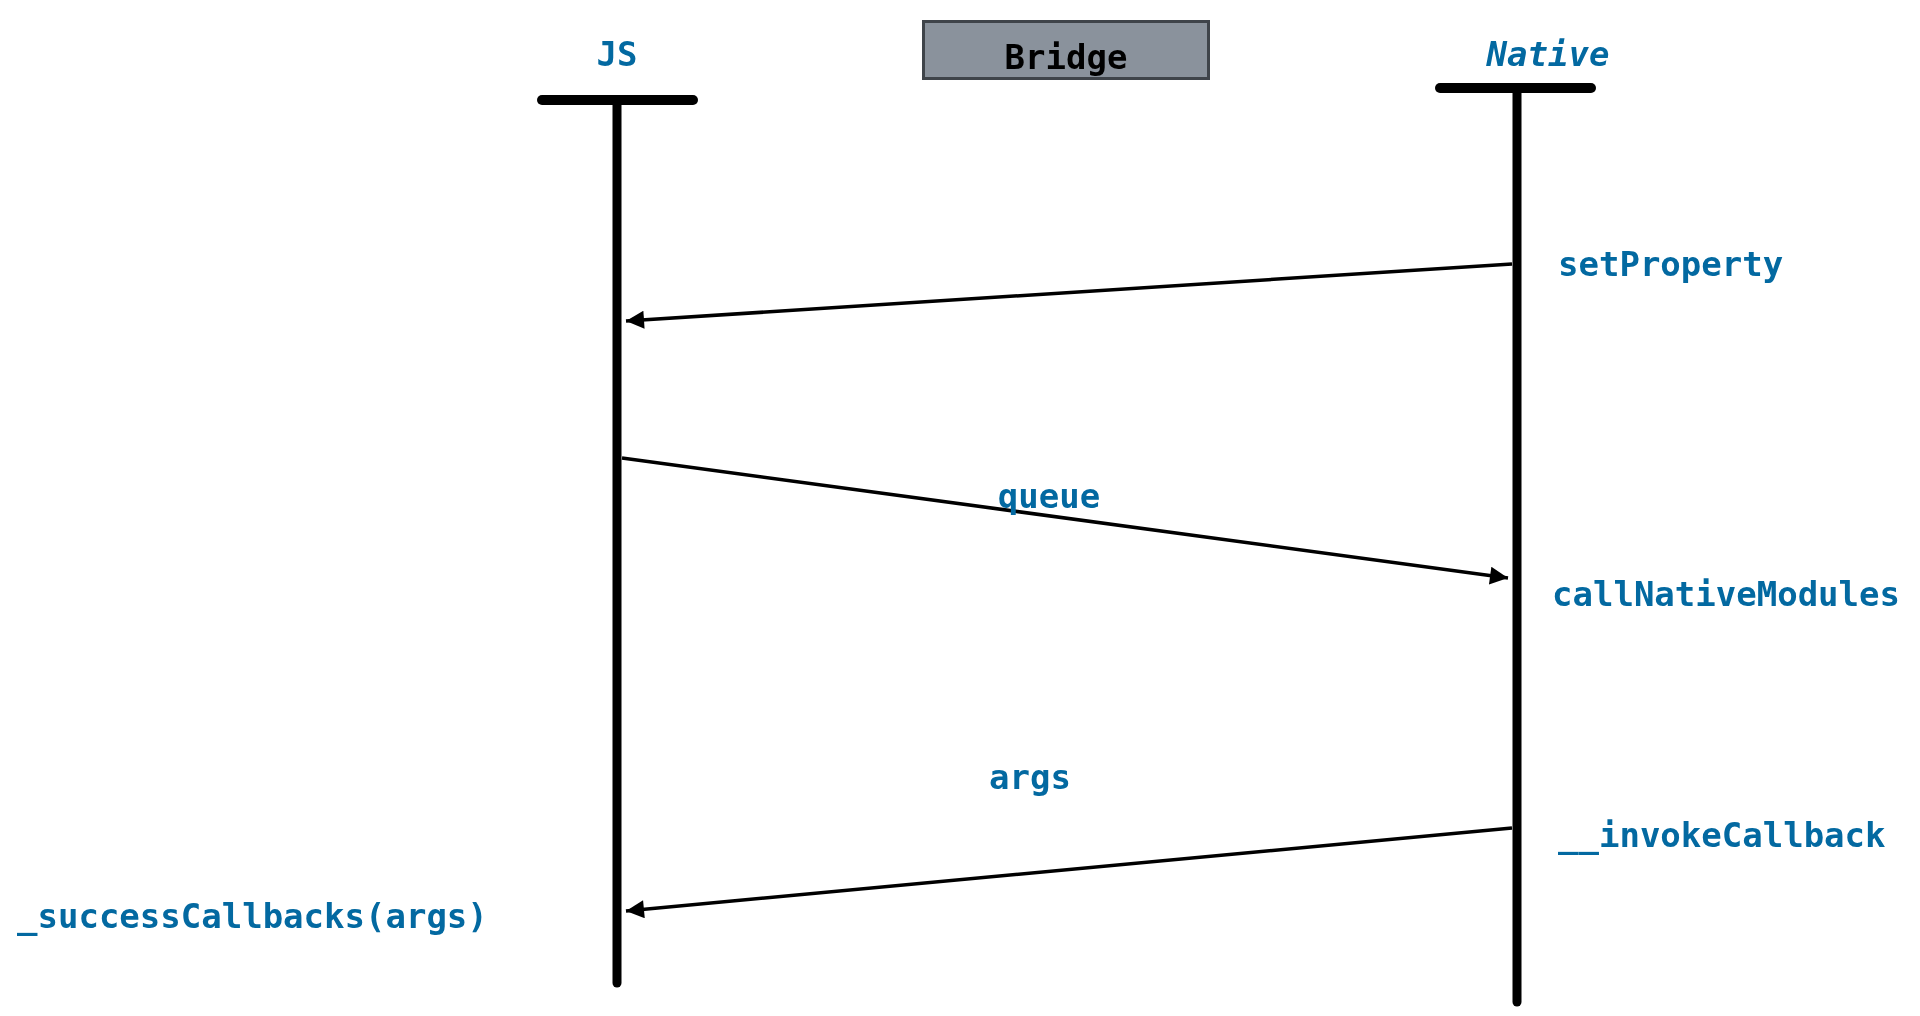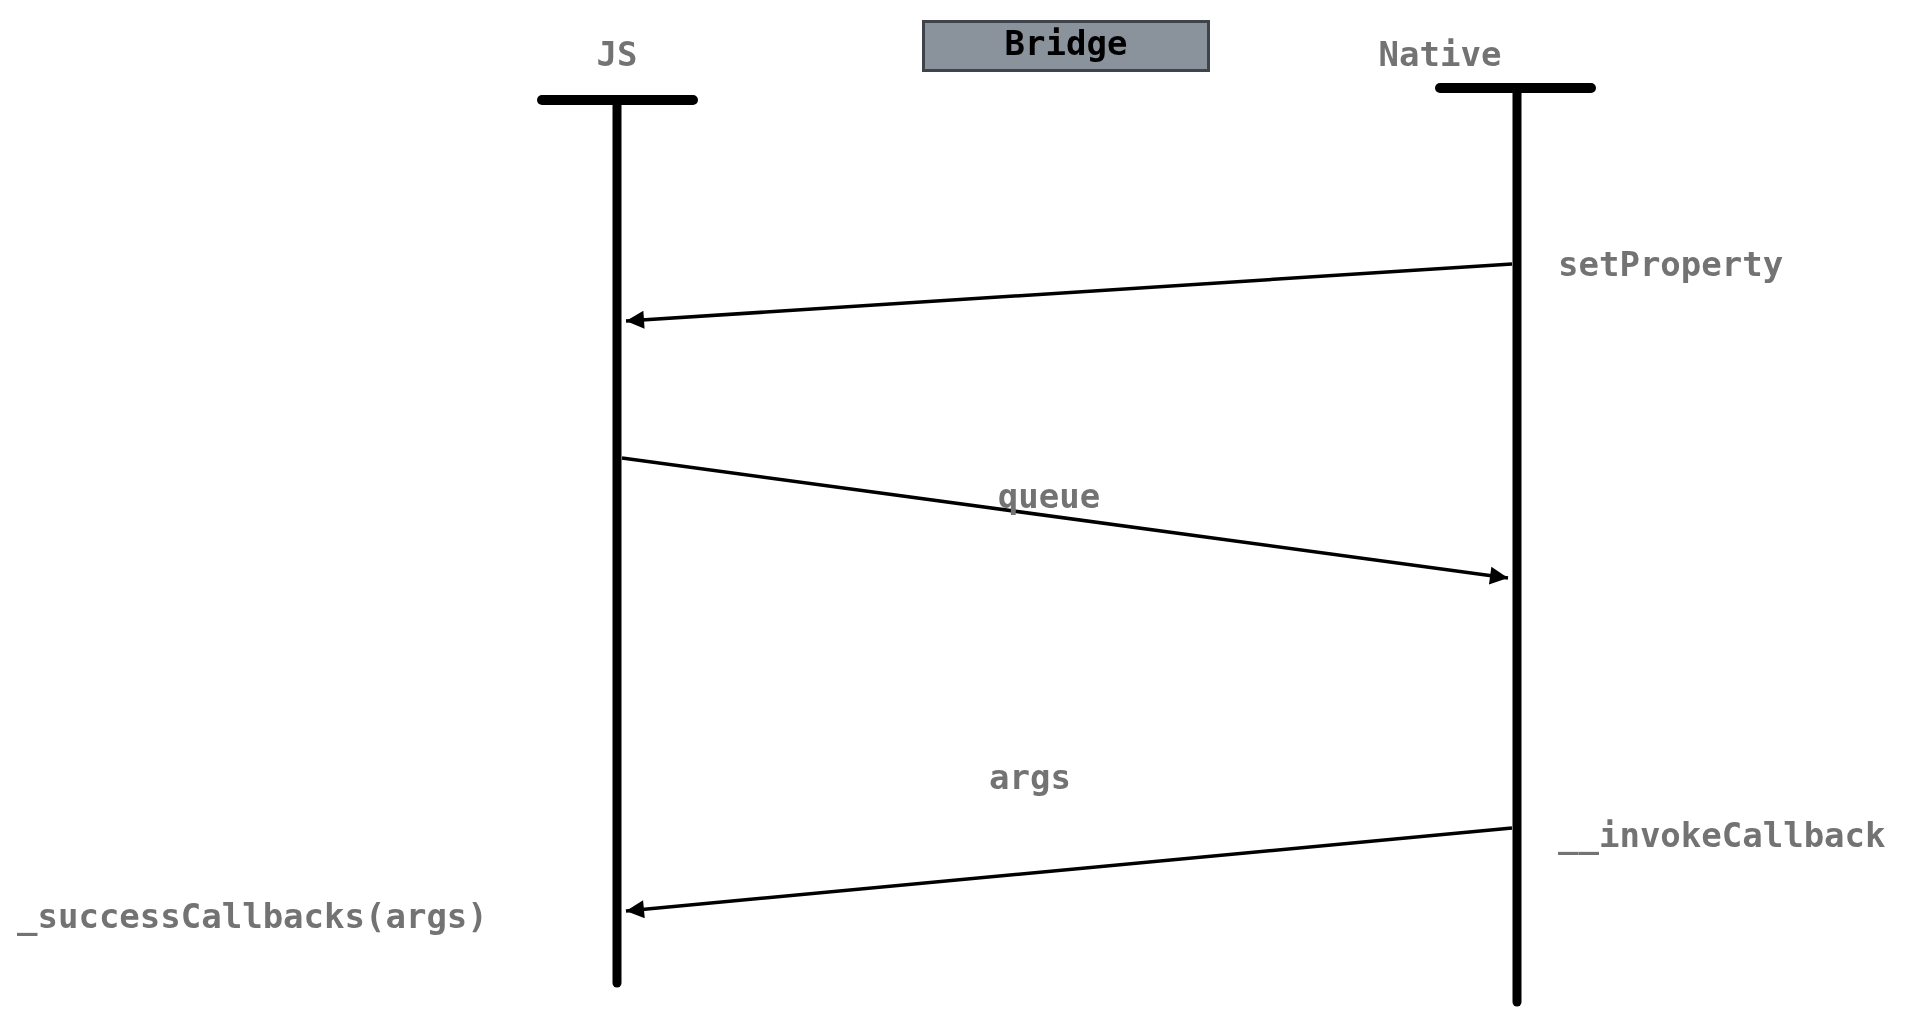--- a/index.html
+++ b/index.html
@@ -14,32 +14,32 @@
   }
   svg.layer {
     position: absolute;
     left: 0; top: 0;
   }
   .label {
     position: absolute;
     font-weight: bold;
     font-size: 34px;
     line-height: 1;
-    color: #737373;
+    color: #0369a1;
     white-space: nowrap;
   }
   .label.centered { transform: translateX(-50%); }
   .bridge-box {
     position: absolute;
     left: 922px; top: 20px;
-    width: 288px; height: 52px;
+    width: 288px; height: 60px;
     background: #8A929C;
     border: 3px solid #3F444A;
     display: flex;
-    align-items: flex-start;
+    align-items: flex-end;
     justify-content: center;
     font-weight: bold;
     font-size: 34px;
     color: #000000;
   }
 </style>
 </head>
 <body>
 
 <div class="canvas">
@@ -61,27 +61,28 @@
     <line x1="622" y1="458" x2="1508" y2="578" stroke="#000000" stroke-width="3.5" marker-end="url(#arrowhead)"></line>
     <line x1="1512" y1="828" x2="626" y2="911" stroke="#000000" stroke-width="3.5" marker-end="url(#arrowhead)"></line>
   </svg>
 
   <div class="label centered" style="left:617px; top:37px;">JS</div>
 
   <div class="bridge-box">
     <span>Bridge</span>
   </div>
 
-  <div class="label centered" style="left:1440px; top:37px;">Native</div>
+  <div class="label centered" style="left:1548px; top:37px;font-style:italic;">Native</div>
 
   <div class="label" style="left:1558px; top:247px;">setProperty</div>
 
 
   <div class="label centered" style="left:1049px; top:451px;margin-top:28px;">queue</div>
 
+  <div class="label" style="left:1552px; top:577px;">callNativeModules</div>
 
   <div class="label centered" style="left:1030px; top:760px;">args</div>
 
   <div class="label" style="left:17px; top:899px;">_successCallbacks(args)</div>
 
   <div class="label" style="left:1558px; top:818px;">__invokeCallback</div>
 
 </div>
 
 </body></html>

